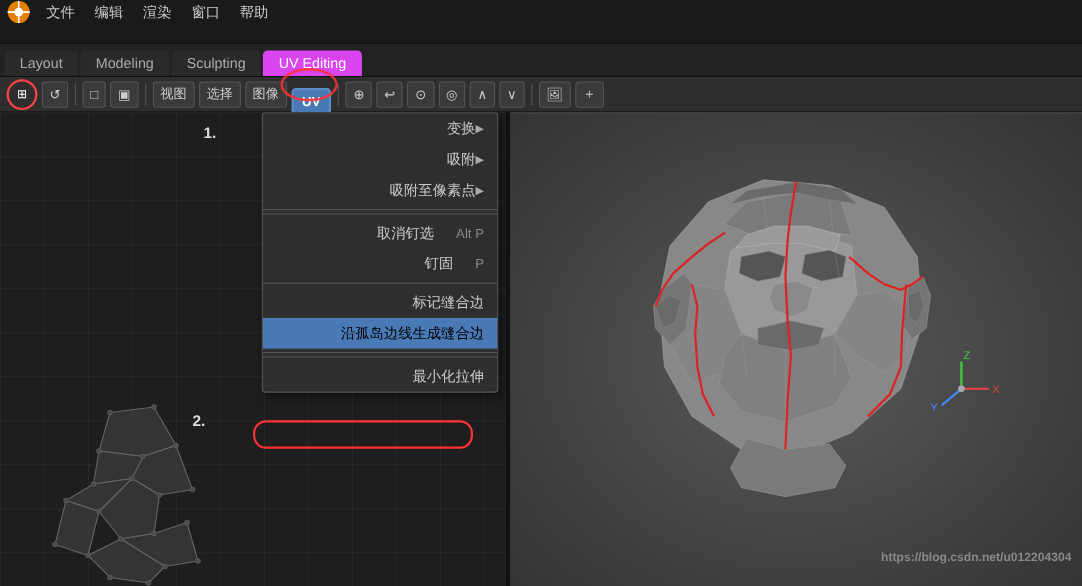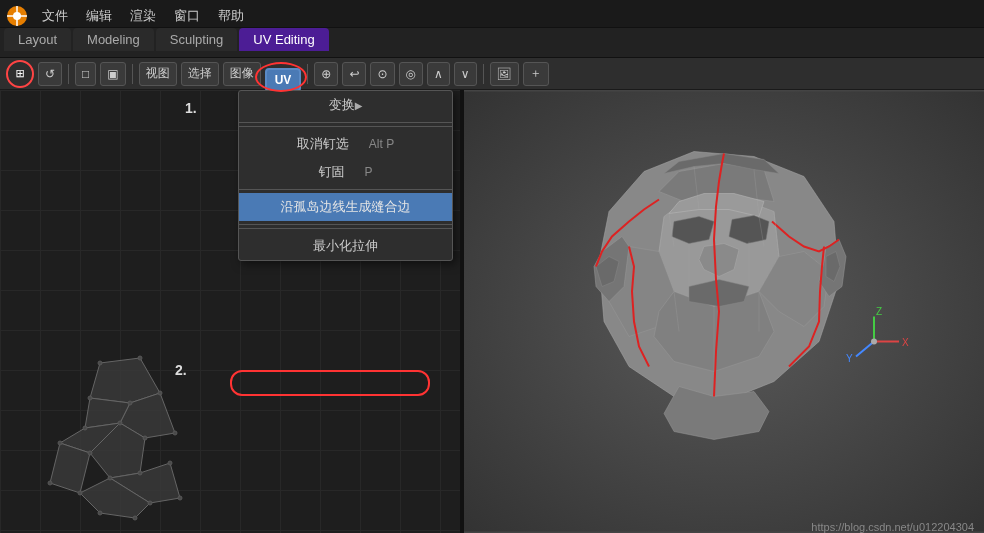--- a/index.html
+++ b/index.html
@@ -9,24 +9,24 @@
       background: #2b2b2b;
       font-family: 'Arial', sans-serif;
       font-size: 13px;
       color: #ddd;
       overflow: hidden;
       position: relative;
     }
 
     
     .top-menubar {
-      height: 28px;
+      height: 40px;
       background: #1a1a1a;
       display: flex;
-      align-items: flex-end;
+      align-items: flex-start;
       padding: 0 6px;
       gap: 2px;
       border-bottom: 1px solid #111;
     }
     .blender-logo {
       width: 22px;
       height: 22px;
       margin-right: 4px;
     }
     .menu-item {
@@ -35,35 +35,35 @@
       font-size: 13px;
       cursor: pointer;
       border-radius: 3px;
     }
 
     
     .workspace-tabs {
       height: 30px;
       background: #222;
       display: flex;
-      align-items: flex-start;
+      align-items: flex-end;
       padding: 0 4px;
       border-bottom: 1px solid #111;
     }
     .ws-tab {
       padding: 4px 14px;
       font-size: 13px;
       color: #aaa;
       cursor: pointer;
       border-radius: 4px 4px 0 0;
       background: #2a2a2a;
       margin-right: 2px;
     }
     .ws-tab.active {
-      background: #4c1d95;
+      background: #d946ef;
       color: #fff;
     }
 
     
     .toolbar {
       height: 32px;
       background: #2e2e2e;
       display: flex;
       align-items: center;
       padding: 0 6px;
@@ -148,27 +148,27 @@
       border-radius: 3px;
       min-width: 200px;
       z-index: 100;
       box-shadow: 3px 3px 10px rgba(0,0,0,0.5);
     }
     .dropdown-item {
       padding: 5px 12px;
       color: #ccc;
       cursor: pointer;
       display: flex;
-      justify-content: center;
+      justify-content: flex-end;
       align-items: center;
       font-size: 13px;
     }
     .dropdown-item.highlighted {
       background: #4a7ab5;
-      color: #e5e5e5;
+      color: #000000;
     }
     .dropdown-item.has-submenu::after {
       content: '▶';
       font-size: 10px;
       color: #aaa;
     }
     .dropdown-separator {
       height: 1px;
       background: #555;
       margin: 3px 0;
@@ -215,24 +215,25 @@
       background-image: 
         linear-gradient(to right, #333 1px, transparent 1px),
         linear-gradient(to bottom, #333 1px, transparent 1px);
       background-size: 40px 40px;
       opacity: 0.5;
     }
 
     
     .url-bar {
       position: absolute;
-      bottom: 0;
+      bottom: 20px;
       right: 10px;
       color: #888;
       font-size: 11px;
+      font-weight: bold;
     }
 
     
     .panel-divider {
       width: 4px;
       background: #111;
       cursor: col-resize;
     }
   </style>
 </head>
@@ -329,37 +330,46 @@
 
     <div style="position:absolute;top:10px;left:185px;color:#ddd;font-size:14px;font-weight:bold;z-index:90;">1.</div>
 
     <div style="position:absolute;top:272px;left:175px;color:#ddd;font-size:14px;font-weight:bold;z-index:90;">2.</div>
 
     <div class="dropdown-menu" style="top:0;left:238px;width:215px;">
 
       <div class="dropdown-item has-submenu">
         <span>变换</span>
       </div>
+      <div class="dropdown-item has-submenu">
+        <span>吸附</span>
+      </div>
+      <div class="dropdown-item has-submenu">
+        <span>吸附至像素点</span>
+      </div>
 
       <div class="dropdown-separator"></div>
 
 
       <div class="dropdown-separator"></div>
 
       <div class="dropdown-item">
         <span>取消钉选</span>
         <span class="shortcut">Alt P</span>
       </div>
       <div class="dropdown-item">
         <span>钉固</span>
         <span class="shortcut">P</span>
       </div>
 
       <div class="dropdown-separator"></div>
 
+      <div class="dropdown-item">
+        <span>标记缝合边</span>
+      </div>
       <div class="dropdown-item highlighted">
         <span>沿孤岛边线生成缝合边</span>
       </div>
 
       <div class="dropdown-separator"></div>
 
 
       <div class="dropdown-separator"></div>
 
       <div class="dropdown-item">

